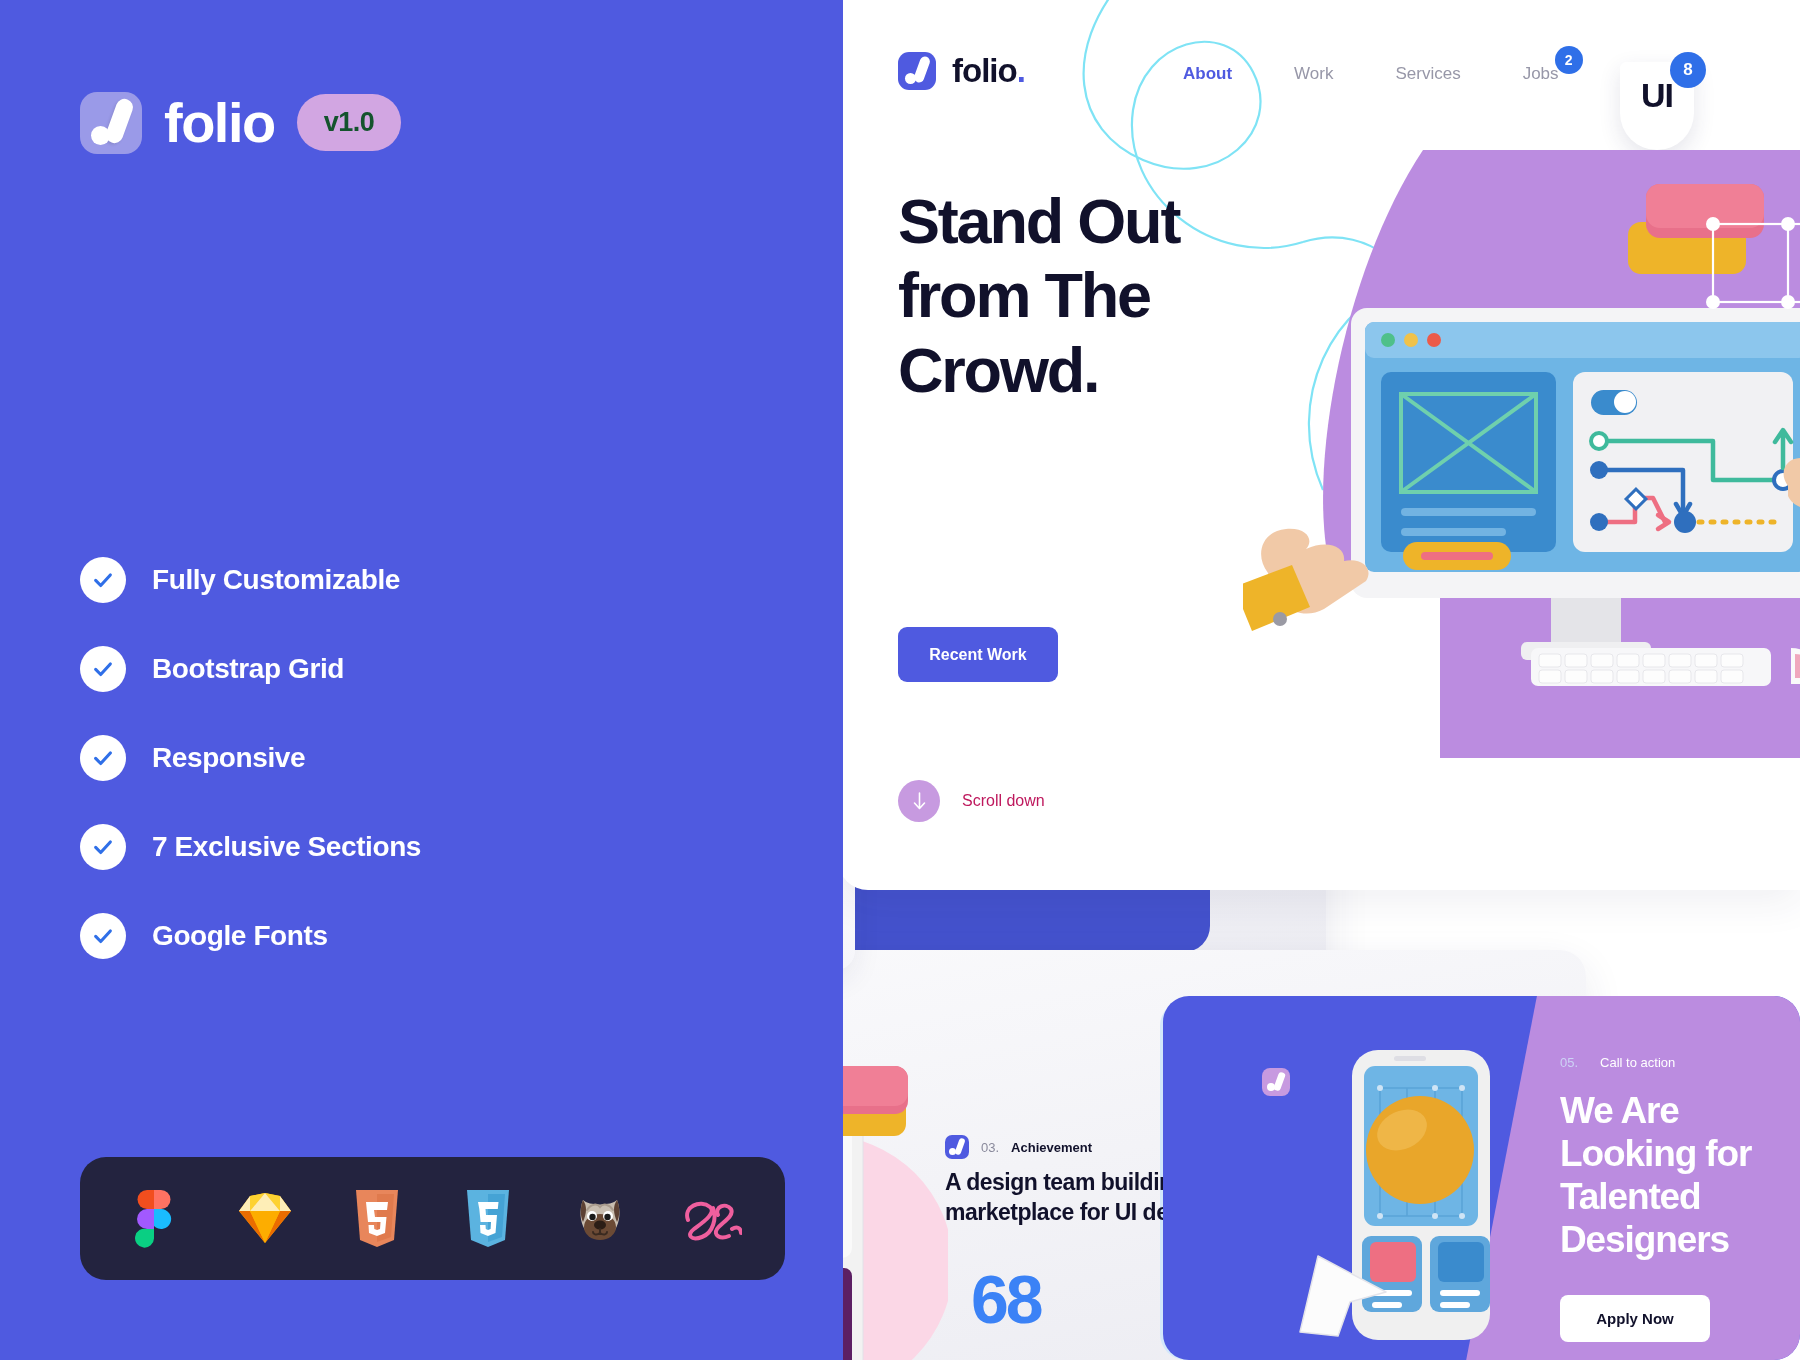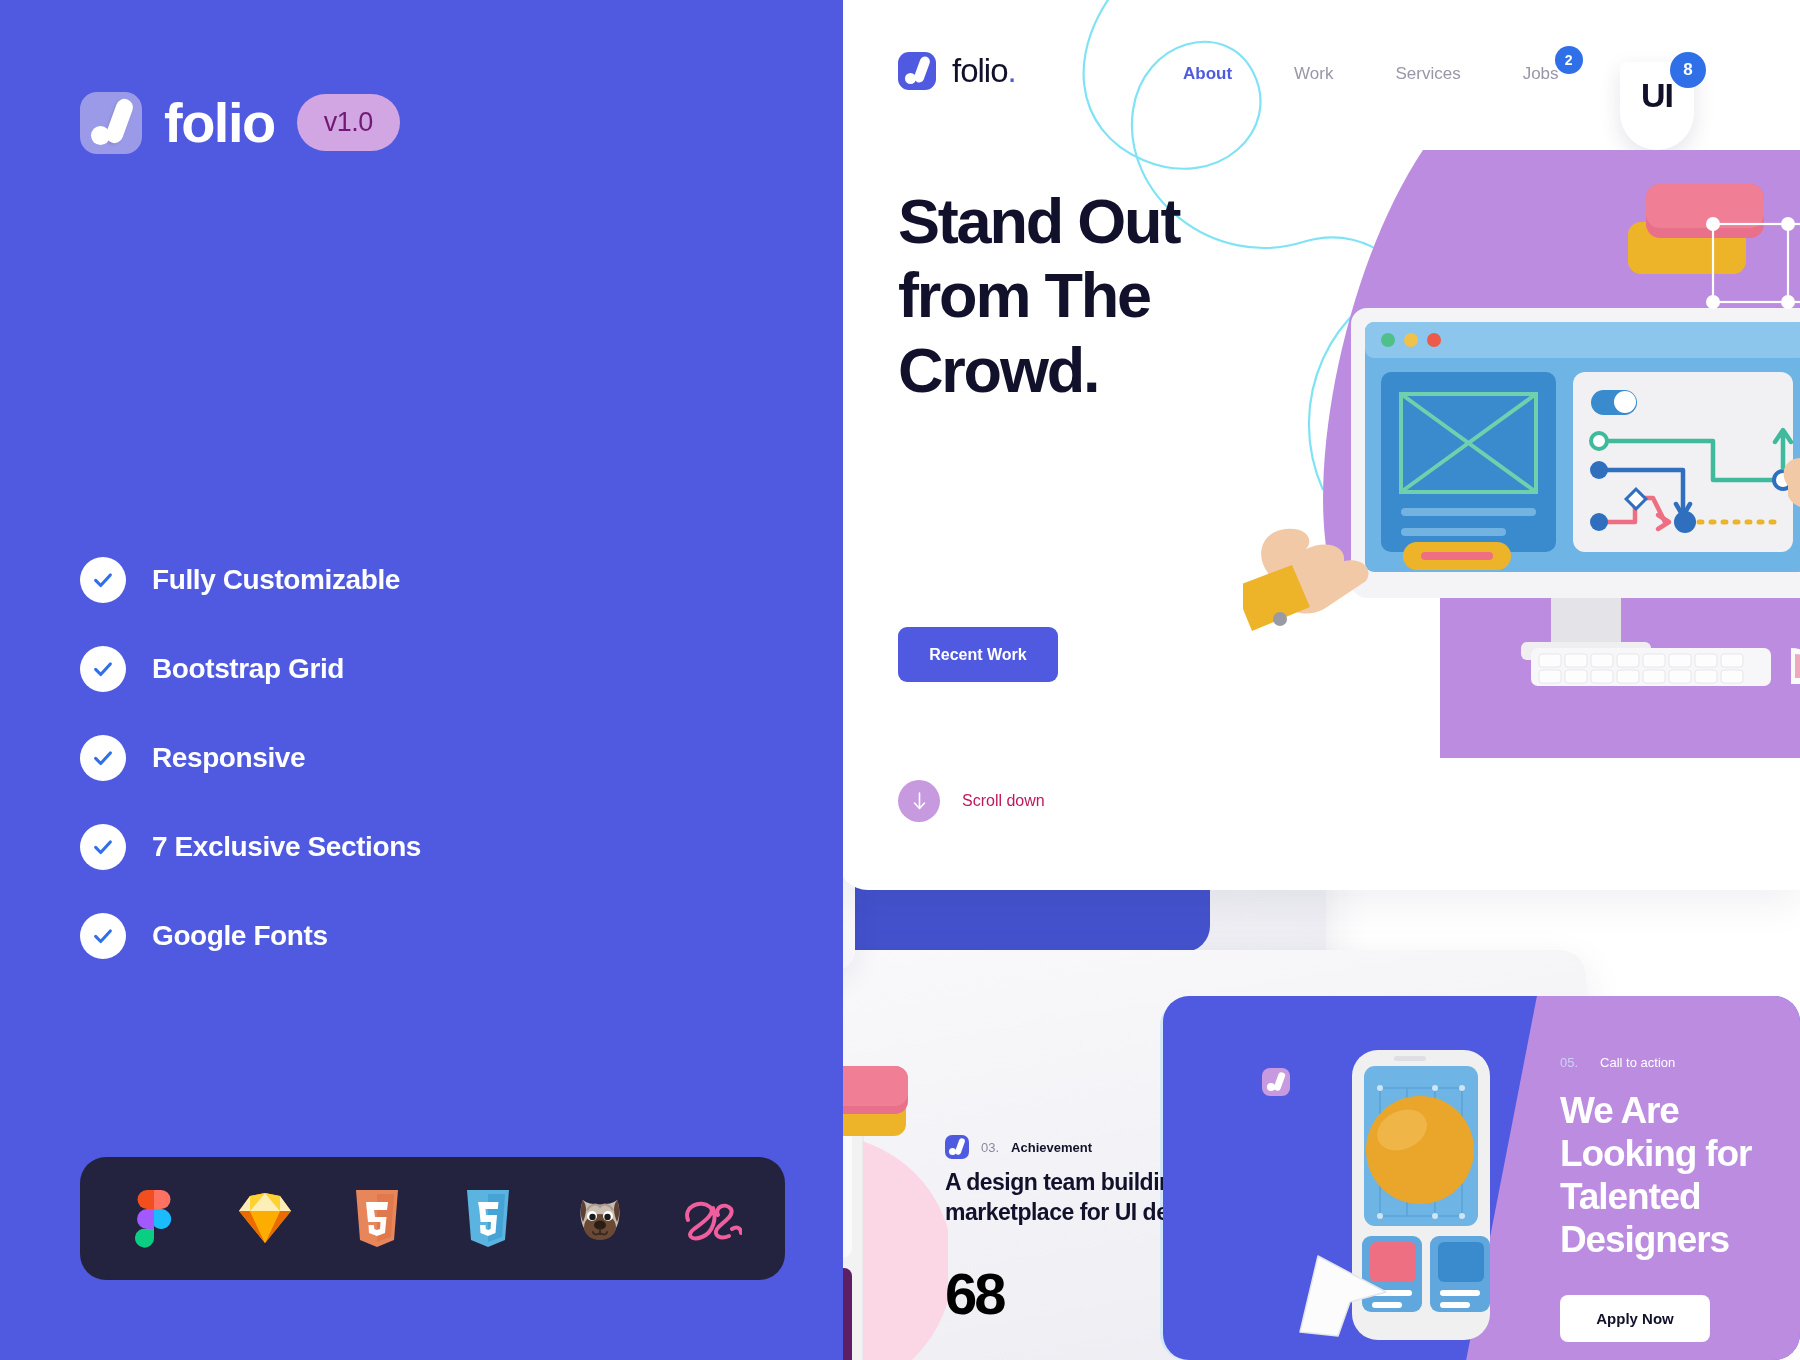--- a/index.html
+++ b/index.html
@@ -24,21 +24,21 @@
     position: absolute; width: 17px; height: 46px; background: #fff;
     border-radius: 9px; left: 31px; top: 6px; transform: rotate(20deg);
     box-shadow: -1px 2px 3px rgba(0,0,0,.10);
   }
   .logo-tile .dot {
     position: absolute; width: 19px; height: 19px; border-radius: 50%;
     background: #fff; left: 11px; bottom: 9px;
   }
   .wordmark { font-size: 56px; font-weight: 700; color: #fff; letter-spacing: -1.5px; }
   .vbadge {
-    background: #d2a6e2; color: #701a75; font-size: 27px; font-weight: 400;
+    background: #d2a6e2; color: #14532d; font-size: 27px; font-weight: 700;
     padding: 13px 27px; border-radius: 30px; letter-spacing: -.5px; text-align: right;
   }
 
   .promo-head {
     position: absolute; left: 80px; top: 222px; width: 620px;
     font-size: 55px; line-height: 1.14; font-weight: 700; color: #fff;
     letter-spacing: -1.6px;
   }
   .promo-head .emo { font-size: 46px; }
 
@@ -108,21 +108,21 @@
   .nav { position: absolute; left: 60px; top: 52px; display: flex; align-items: center; gap: 16px; }
   .nav-logo {
     width: 38px; height: 38px; border-radius: 11px; background: #4f5ae0;
     position: relative; overflow: hidden;
   }
   .nav-logo .bar {
     position: absolute; width: 10px; height: 27px; background: #fff;
     border-radius: 5px; left: 19px; top: 4px; transform: rotate(20deg);
   }
   .nav-logo .dot { position: absolute; width: 11px; height: 11px; border-radius: 50%; background: #fff; left: 7px; bottom: 6px; }
-  .nav-word { font-size: 33px; font-weight: 400; color: #11112b; letter-spacing: -1px; text-align: center; }
+  .nav-word { font-size: 33px; font-weight: 700; color: #11112b; letter-spacing: -1px; text-align: center; }
   .nav-word .pt { color: #4f5ae0; }
   .nav-links { position: absolute; left: 345px; top: 64px; display: flex; gap: 62px; align-items: center; }
   .nav-link { font-size: 17px; color: #9797a8; font-weight: 400; }
   .nav-link.active { color: #4f5ae0; font-weight: 700; }
   .nav-item-wrap { position: relative; }
   .badge {
     position: absolute; top: -18px; right: -24px; width: 28px; height: 28px;
     border-radius: 50%; background: #2f6fe8; color: #fff; font-size: 14px;
     font-weight: 700; display: flex; align-items: center; justify-content: center;
   }
@@ -188,22 +188,22 @@
   }
 
   .ach-label { position: absolute; left: 945px; top: 1135px; }
   .ach-head {
     position: absolute; left: 945px; top: 1168px; width: 230px;
     font-size: 23px; font-weight: 700; color: #11112b; line-height: 1.3;
     letter-spacing: -.5px; overflow: hidden; white-space: nowrap;
   }
   .ach-head span { display: block; }
   .ach-num {
-    position: absolute; left: 945px; top: 1260px;
-    font-size: 58px; font-weight: 700; color: #000000; letter-spacing: -3px;
+    position: absolute; left: 971px; top: 1260px;
+    font-size: 68px; font-weight: 700; color: #3b82f6; letter-spacing: -3px;
   }
 
   .cta-label { position: absolute; left: 1560px; top: 1055px; display: flex; gap: 22px; font-size: 13px; z-index: 3; }
   .cta-label .n { color: #cdd2f5; }
   .cta-label .t { color: #fff; }
   .cta-head {
     position: absolute; left: 1560px; top: 1090px; width: 260px; z-index: 3;
     font-size: 37px; line-height: 1.16; font-weight: 700; color: #fff; letter-spacing: -1.1px;
   }
   .cta-btn {

